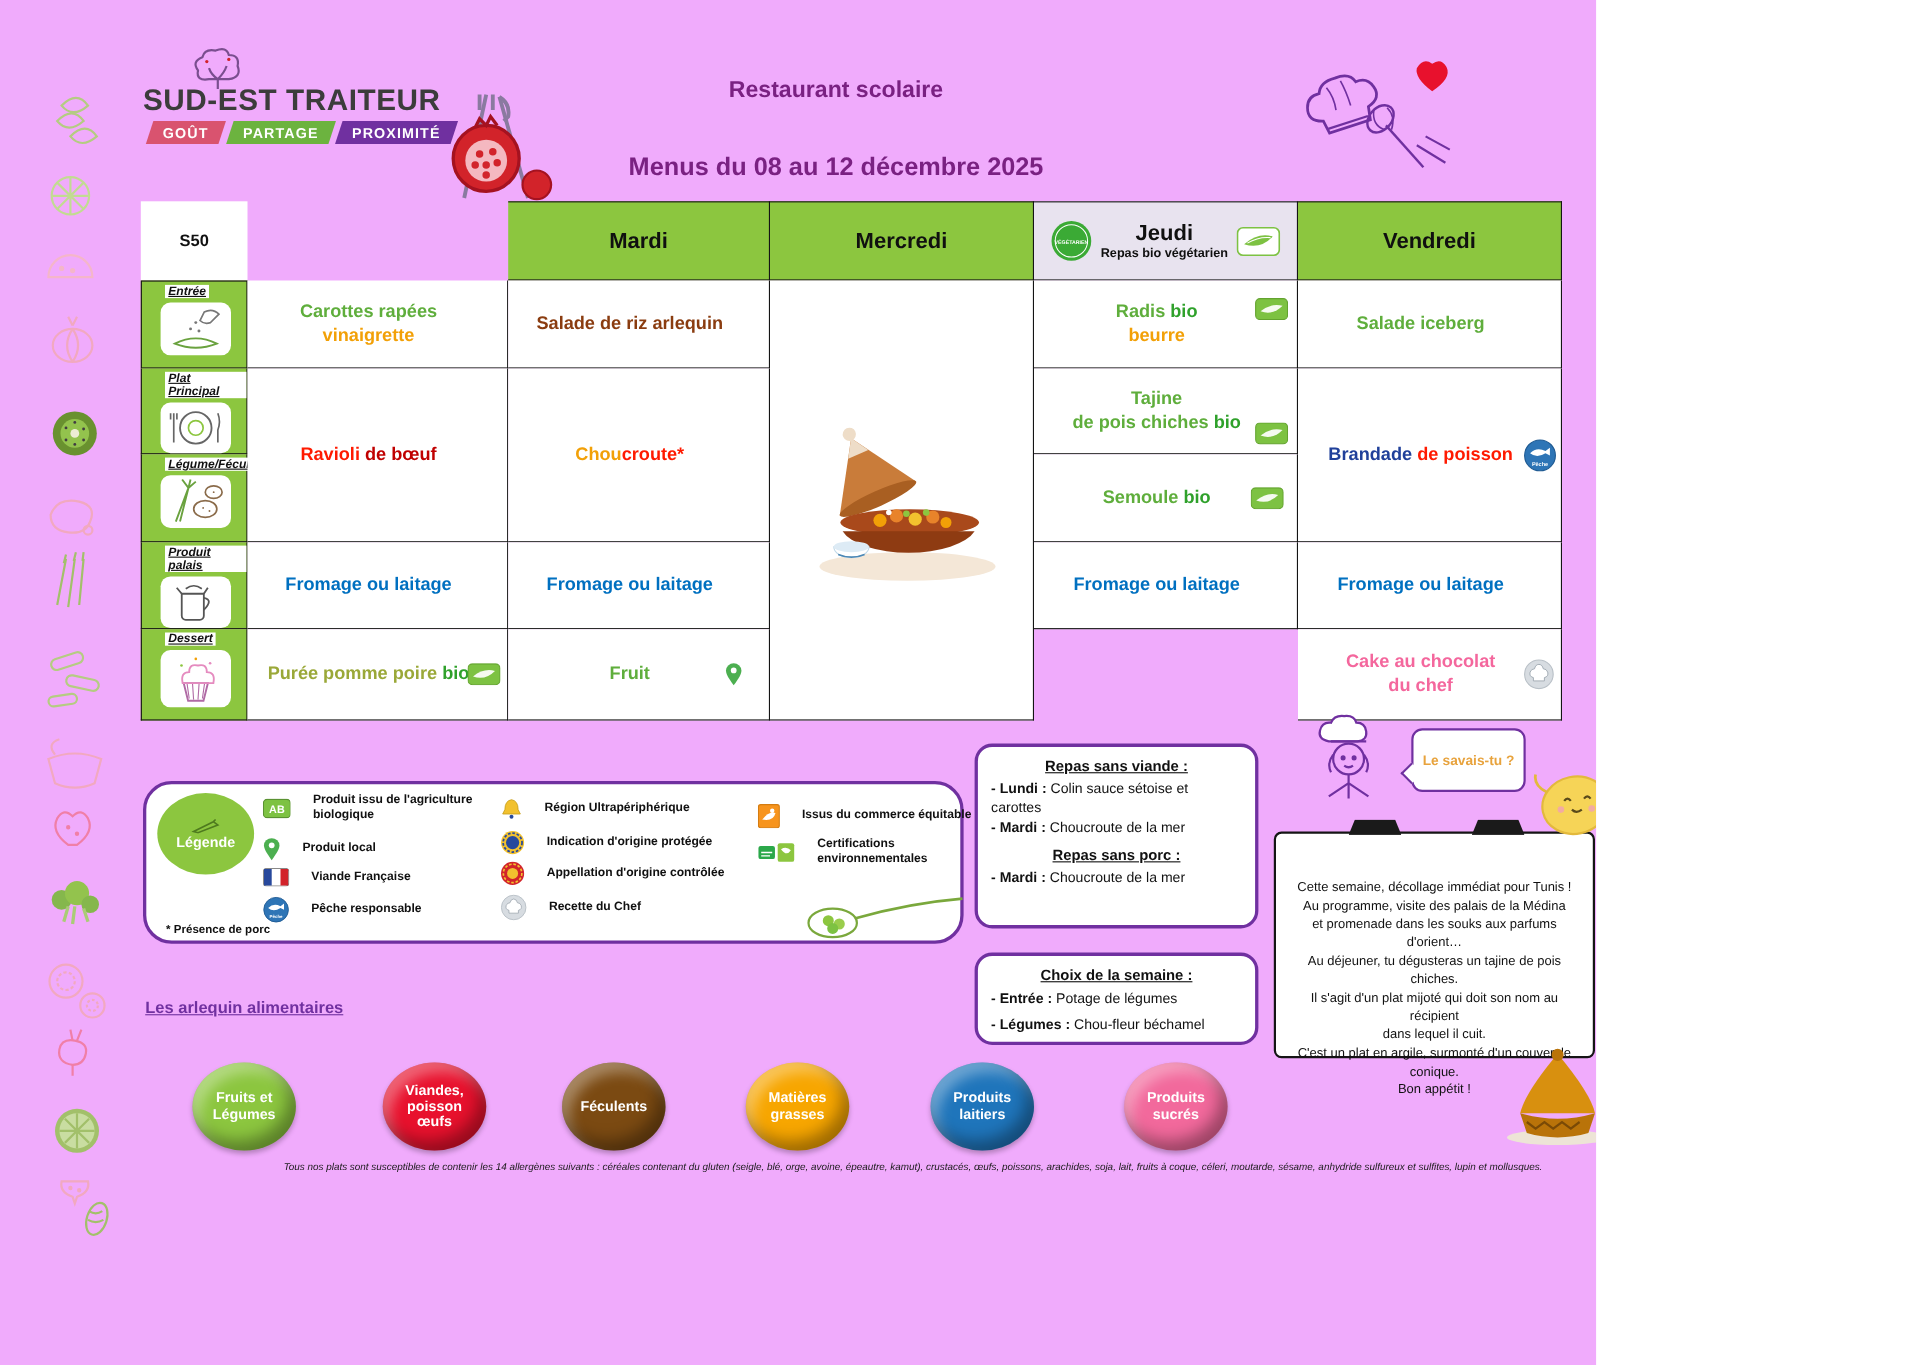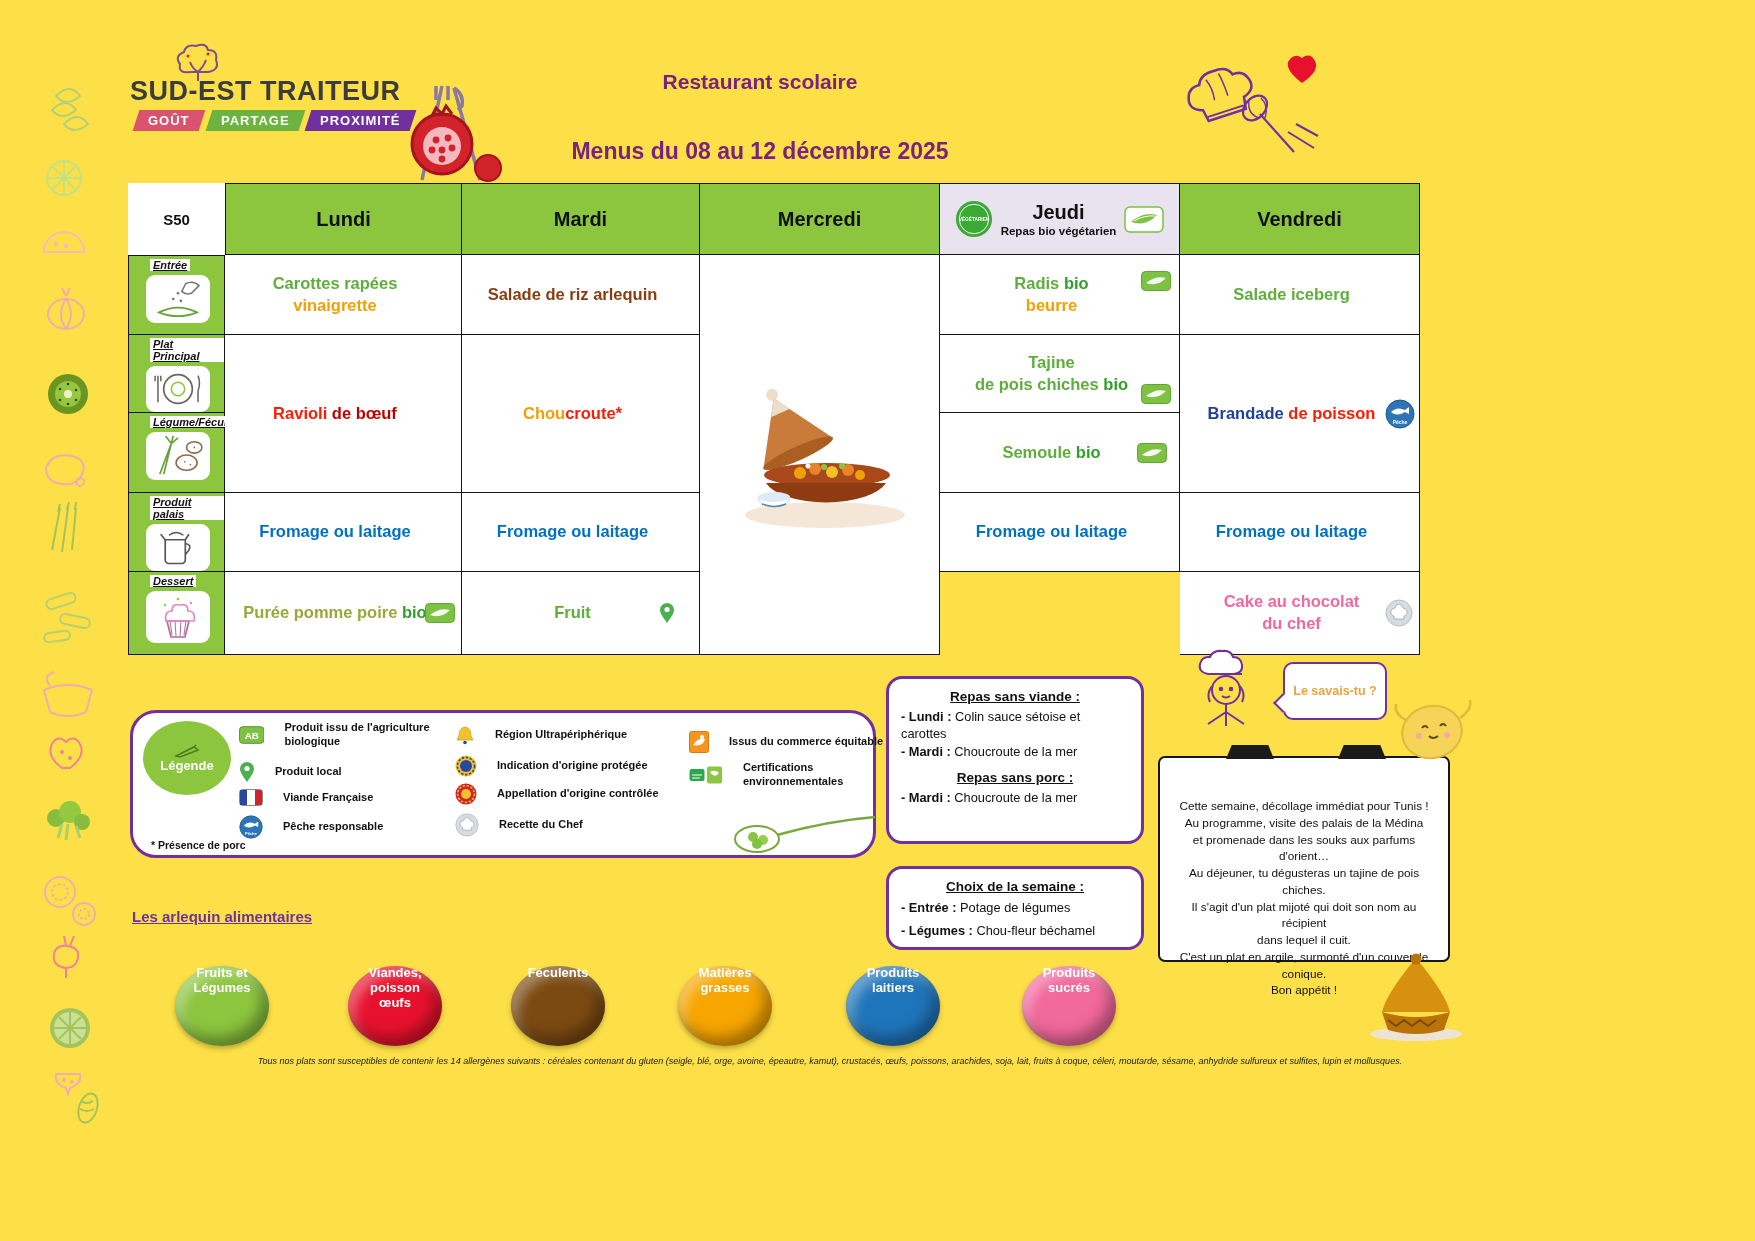--- a/index.html
+++ b/index.html
@@ -1,17 +1,17 @@
 <!DOCTYPE html>
 <html><head>
 <meta charset="utf-8">
 <style>
   *{box-sizing:border-box;margin:0;padding:0}
   body{background:#fff;font-family:"Liberation Sans",sans-serif;color:#111}
-  .page{position:relative;width:1755px;height:1241px;background:#fde047;overflow:hidden}
+  .page{position:relative;width:1451px;height:1241px;background:#f0abfc;overflow:hidden}
 
   
   .brand-name{position:absolute;left:130px;top:76px;font-size:27px;font-weight:bold;color:#3C3C3C;letter-spacing:.5px}
   .brand-tags{position:absolute;left:136px;top:110px;display:flex;gap:7px}
   .tag{display:inline-block;padding:3px 12px;color:#fff;font-weight:bold;font-size:13px;letter-spacing:1px;transform:skewX(-18deg)}
   .tag>span{display:inline-block;transform:skewX(18deg)}
   .tag1{background:#D9536F}.tag2{background:#6CB33F}.tag3{background:#7030A0}
   .brand-tree{position:absolute;left:168px;top:42px}
   .page-title{position:absolute;left:540px;top:70px;width:440px;text-align:center;font-size:21px;font-weight:bold;color:#7A2182}
   .page-subtitle{position:absolute;left:470px;top:138px;width:580px;text-align:center;font-size:23px;font-weight:bold;color:#7A2182}
@@ -69,21 +69,21 @@
   .board{position:absolute;left:1158px;top:756px;width:292px;height:206px;background:#fff;border:2.5px solid #151515;border-radius:7px;padding:40px 12px 8px}
   .board:before,.board:after{content:"";position:absolute;top:-13px;width:48px;height:14px;background:#1a1a1a;
     clip-path:polygon(12% 0,88% 0,100% 100%,0 100%)}
   .board:before{left:66px}.board:after{left:178px}
   .board-line{font-size:11.8px;line-height:1.42;text-align:center}
   .lemon-char{position:absolute;left:1386px;top:678px}
   .tajine-pot{position:absolute;left:1364px;top:950px}
 
   
   .groups-link{position:absolute;left:132px;top:908px;font-size:15px;font-weight:bold;text-decoration:underline;color:#7030A0;cursor:pointer}
-  .oval{position:absolute;top:966px;width:94px;height:80px;border-radius:50%;display:flex;align-items:flex-start;justify-content:center;
+  .oval{position:absolute;top:966px;width:94px;height:80px;border-radius:50%;display:flex;align-items:center;justify-content:center;
     text-align:center;color:#fff;font-weight:bold;font-size:13px;line-height:1.15;padding:0 8px;
     box-shadow:inset -7px -9px 14px rgba(0,0,0,.35),inset 7px 9px 12px rgba(255,255,255,.35),0 3px 5px rgba(0,0,0,.25)}
 
   .footer{position:absolute;left:160px;top:1056px;width:1340px;text-align:center;font-size:9px;font-style:italic;color:#1a1a1a;white-space:nowrap}
 </style>
 </head>
 <body>
 
 <div class="page">
 
@@ -240,21 +240,20 @@
       <ellipse cx="85" cy="62" rx="10" ry="14" transform="rotate(42 85 62)"></ellipse>
       <path d="M79 54 q-2 14 10 18 M91 52 q8 8 4 20" stroke-width="1.4"></path>
       <path d="M118 86 l26 16 M126 78 l22 12" stroke-width="2"></path>
     </g>
   </svg>
 
   <div class="menu-table">
 
     <div class="cell corner" style="grid-area:1/1">S50</div>
 
-    <div class="cell hdr bt bl" style="grid-area:1/2">Lundi</div>
     <div class="cell hdr bt" style="grid-area:1/3">Mardi</div>
     <div class="cell hdr bt" style="grid-area:1/4">Mercredi</div>
     <div class="cell hdr jeudi bt" style="grid-area:1/5">
       <svg width="38" height="38" viewBox="0 0 40 40">
         <circle cx="20" cy="20" r="19" fill="#3BAA35"></circle>
         <circle cx="20" cy="20" r="15.5" fill="none" stroke="#fff" stroke-width="1"></circle>
         <text x="20" y="22.5" text-anchor="middle" font-size="5" font-weight="bold" fill="#fff">VÉGÉTARIEN</text>
       </svg>
       <div class="jeudi-mid">
         <div class="jeudi-name">Jeudi</div>

